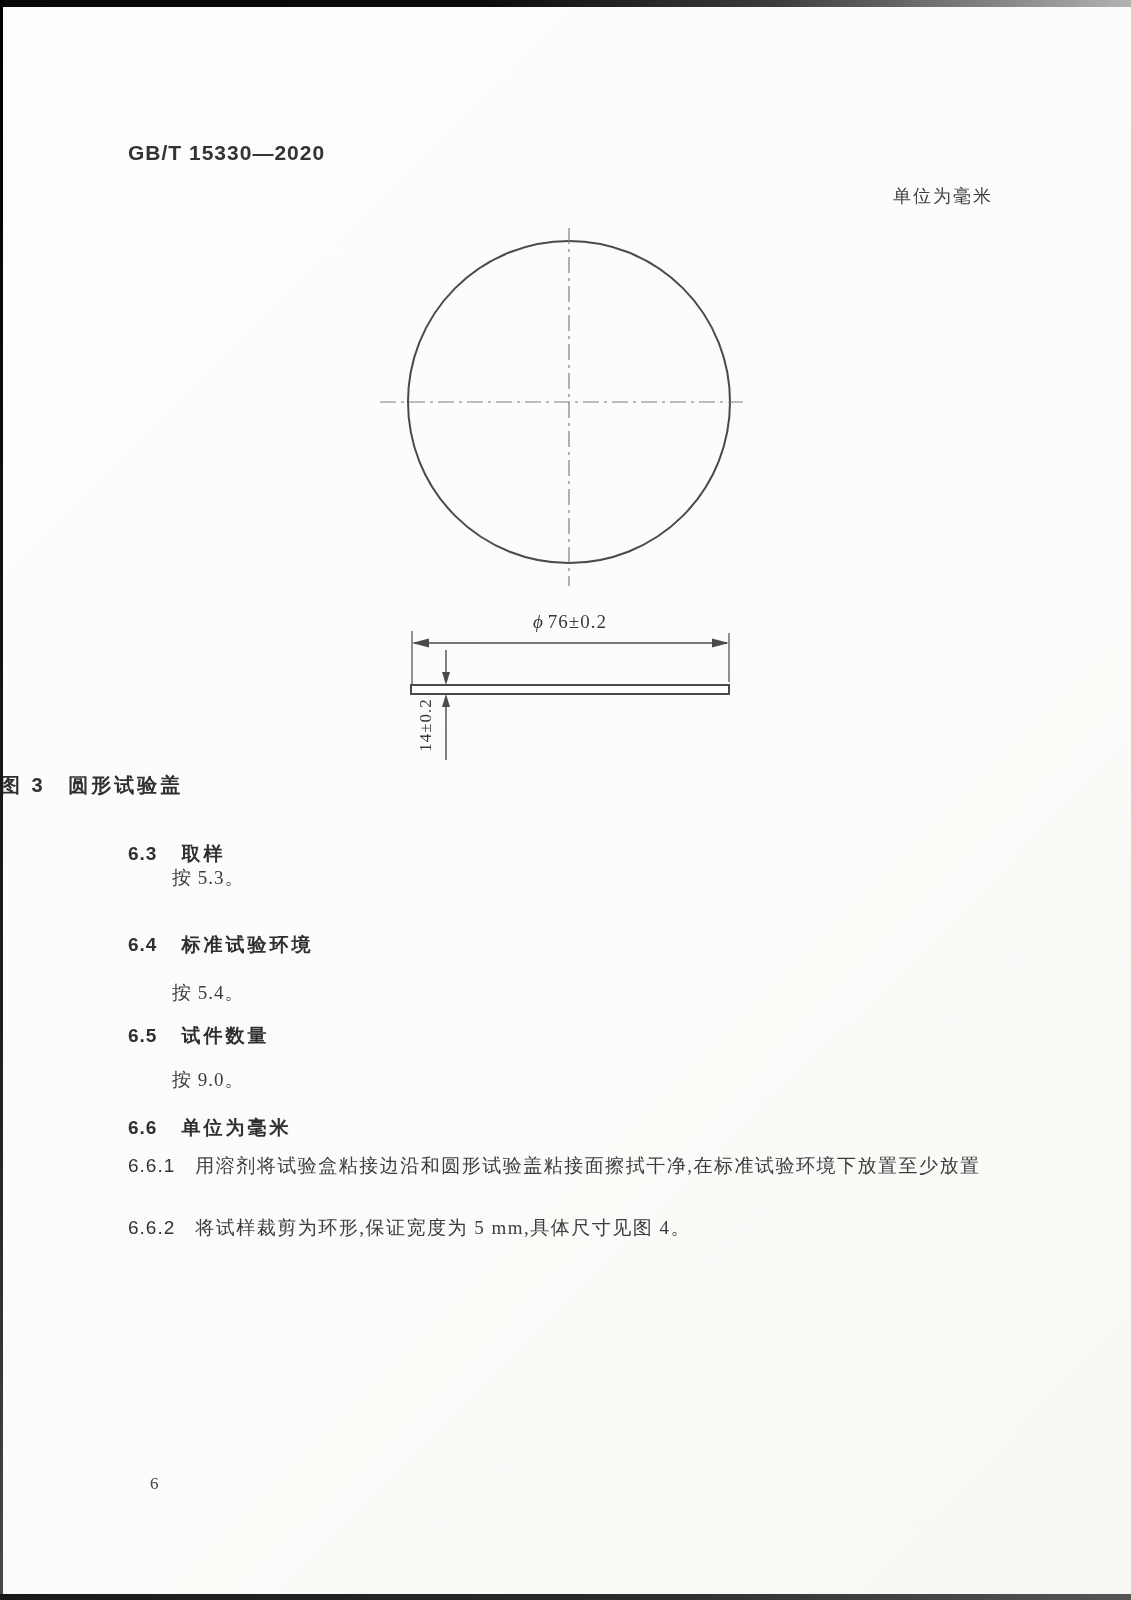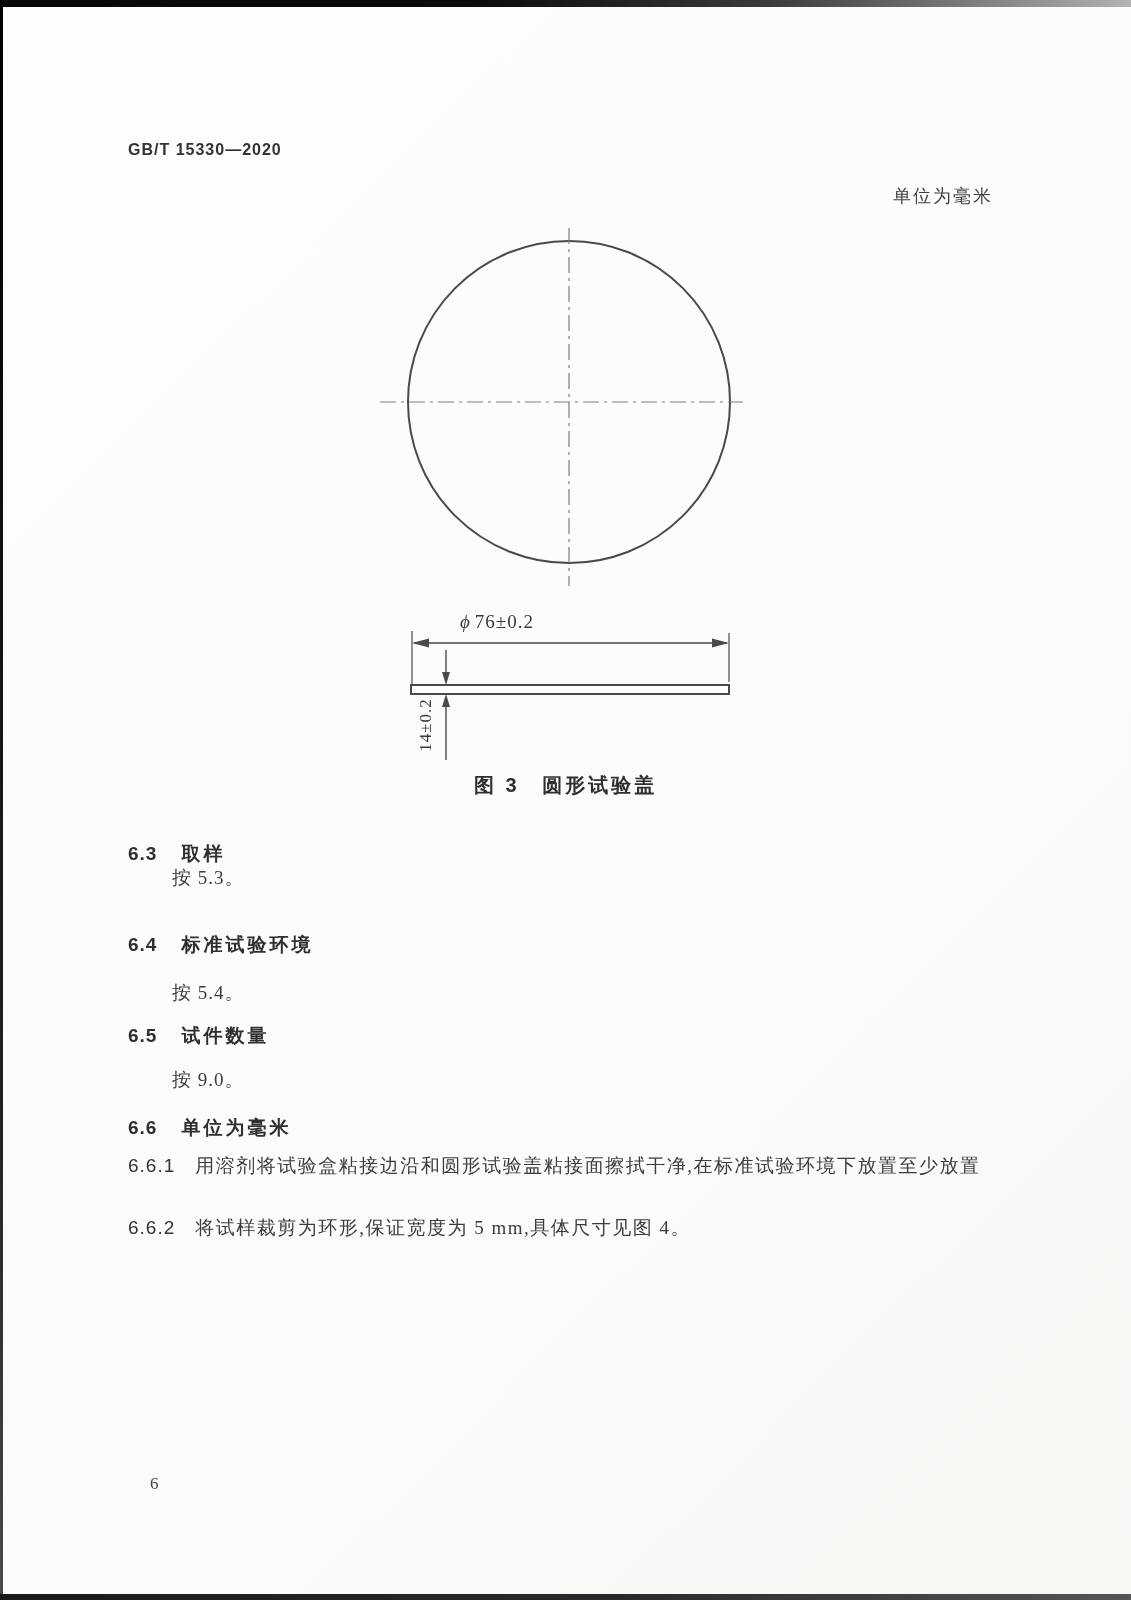--- a/index.html
+++ b/index.html
@@ -22,40 +22,40 @@
     position:absolute;left:0;top:0;width:3px;height:1600px;
     background:linear-gradient(to bottom,#000 0%,#222 70%,#4a4a4a 100%);
   }
   .edge-bottom{
     position:absolute;left:0;bottom:0;width:1131px;height:6px;
     background:linear-gradient(to right,#191919 0%,#2a2a2a 55%,#555 100%);
   }
   .doc-code{
     position:absolute;left:128px;top:141px;
     font-family:"Liberation Sans","DejaVu Sans",sans-serif;
-    font-weight:bold;font-size:16px;letter-spacing:1px;color:#333;
+    font-weight:bold;font-size:21px;letter-spacing:1px;color:#333;
   }
   .unit-note{
     position:absolute;left:893px;top:184px;
     font-size:18px;color:#3f3f3f;letter-spacing:2px;
     font-family:"Liberation Sans","DejaVu Sans",sans-serif;
   }
   .drawing{position:absolute;left:370px;top:215px;width:390px;height:560px;}
   .dim-dia{
-    position:absolute;left:460px;top:611px;width:220px;text-align:left;
+    position:absolute;left:460px;top:611px;width:220px;text-align:center;
     font-size:19px;color:#3a3a3a;letter-spacing:1px;
   }
   .dim-dia .phi{font-style:italic;margin-right:4px;}
   .dim-thick{
     position:absolute;left:387px;top:714px;width:80px;height:22px;text-align:center;
     transform:rotate(-90deg);
     font-size:17px;color:#3a3a3a;letter-spacing:1px;
   }
   .fig-caption{
-    position:absolute;left:0;top:772px;width:1131px;text-align:center;
+    position:absolute;left:0;top:772px;width:1131px;text-align:left;
     font-family:"Liberation Sans","DejaVu Sans",sans-serif;
     font-weight:bold;font-size:20px;color:#2f2f2f;letter-spacing:3px;
   }
   .fig-caption .cap-title{margin-left:14px;}
   .sec-head{
     position:absolute;left:128px;
     font-family:"Liberation Sans","DejaVu Sans",sans-serif;
     font-weight:bold;font-size:19px;color:#2f2f2f;letter-spacing:3px;
   }
   .sec-head .num{letter-spacing:1px;margin-right:24px;}

